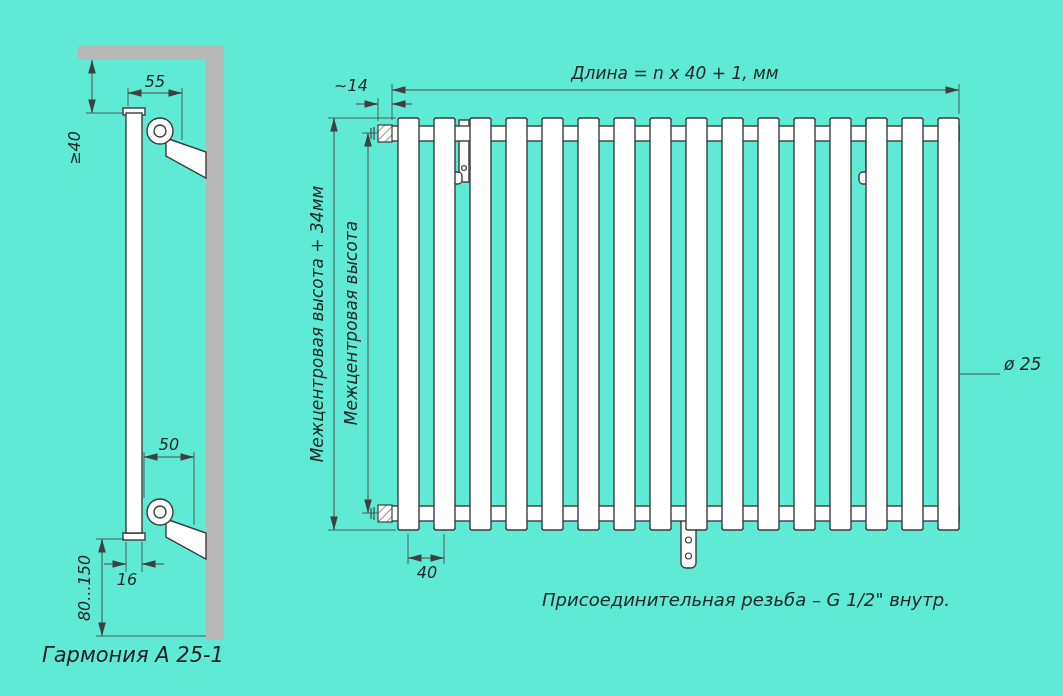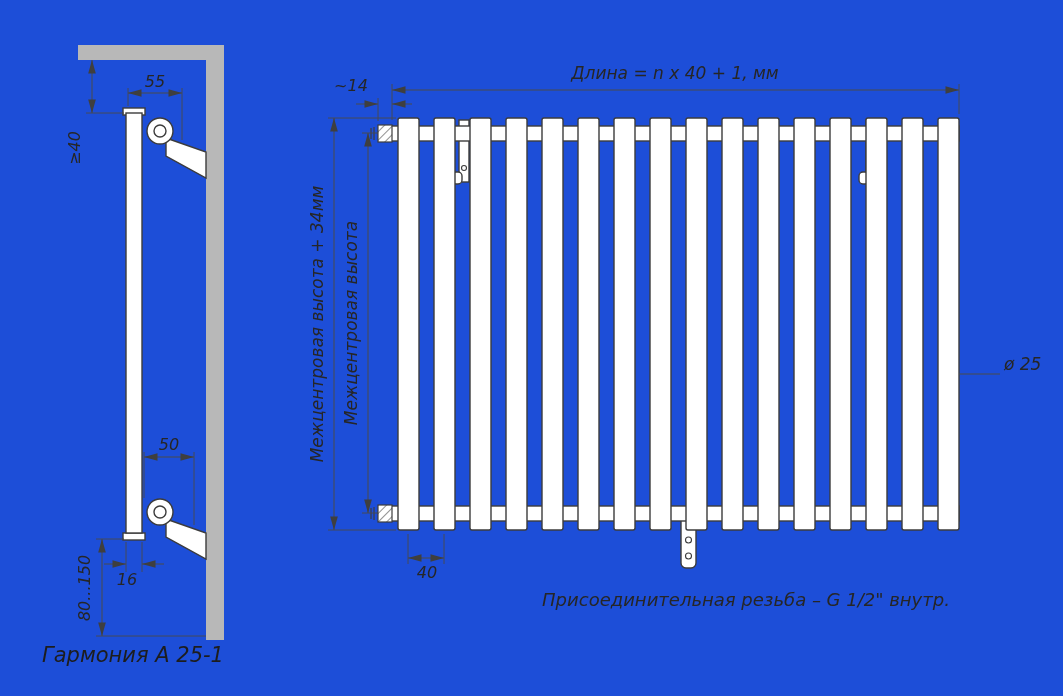--- a/index.html
+++ b/index.html
@@ -1,16 +1,16 @@
 <!DOCTYPE html>
 <html><head>
 <meta charset="utf-8">
 <style>
   html,body { margin:0; padding:0; background:#ffffff; }
-  .canvas { position:relative; width:1063px; height:696px; background:#1d4ed8; overflow:hidden; }
+  .canvas { position:relative; width:1063px; height:696px; background:#5eead4; overflow:hidden; }
   svg text {
     font-family:"DejaVu Sans", sans-serif;
     font-style:italic;
     fill:#262626;
   }
   .dimtext   { font-size:16px; }
   .dimtext-lg{ font-size:17px; }
   .title-text{ font-size:21px; fill:#1d1d1d; }
   .note-text { font-size:18px; }
   .outline   { fill:#ffffff; stroke:#3c3c3c; stroke-width:1.4; }

